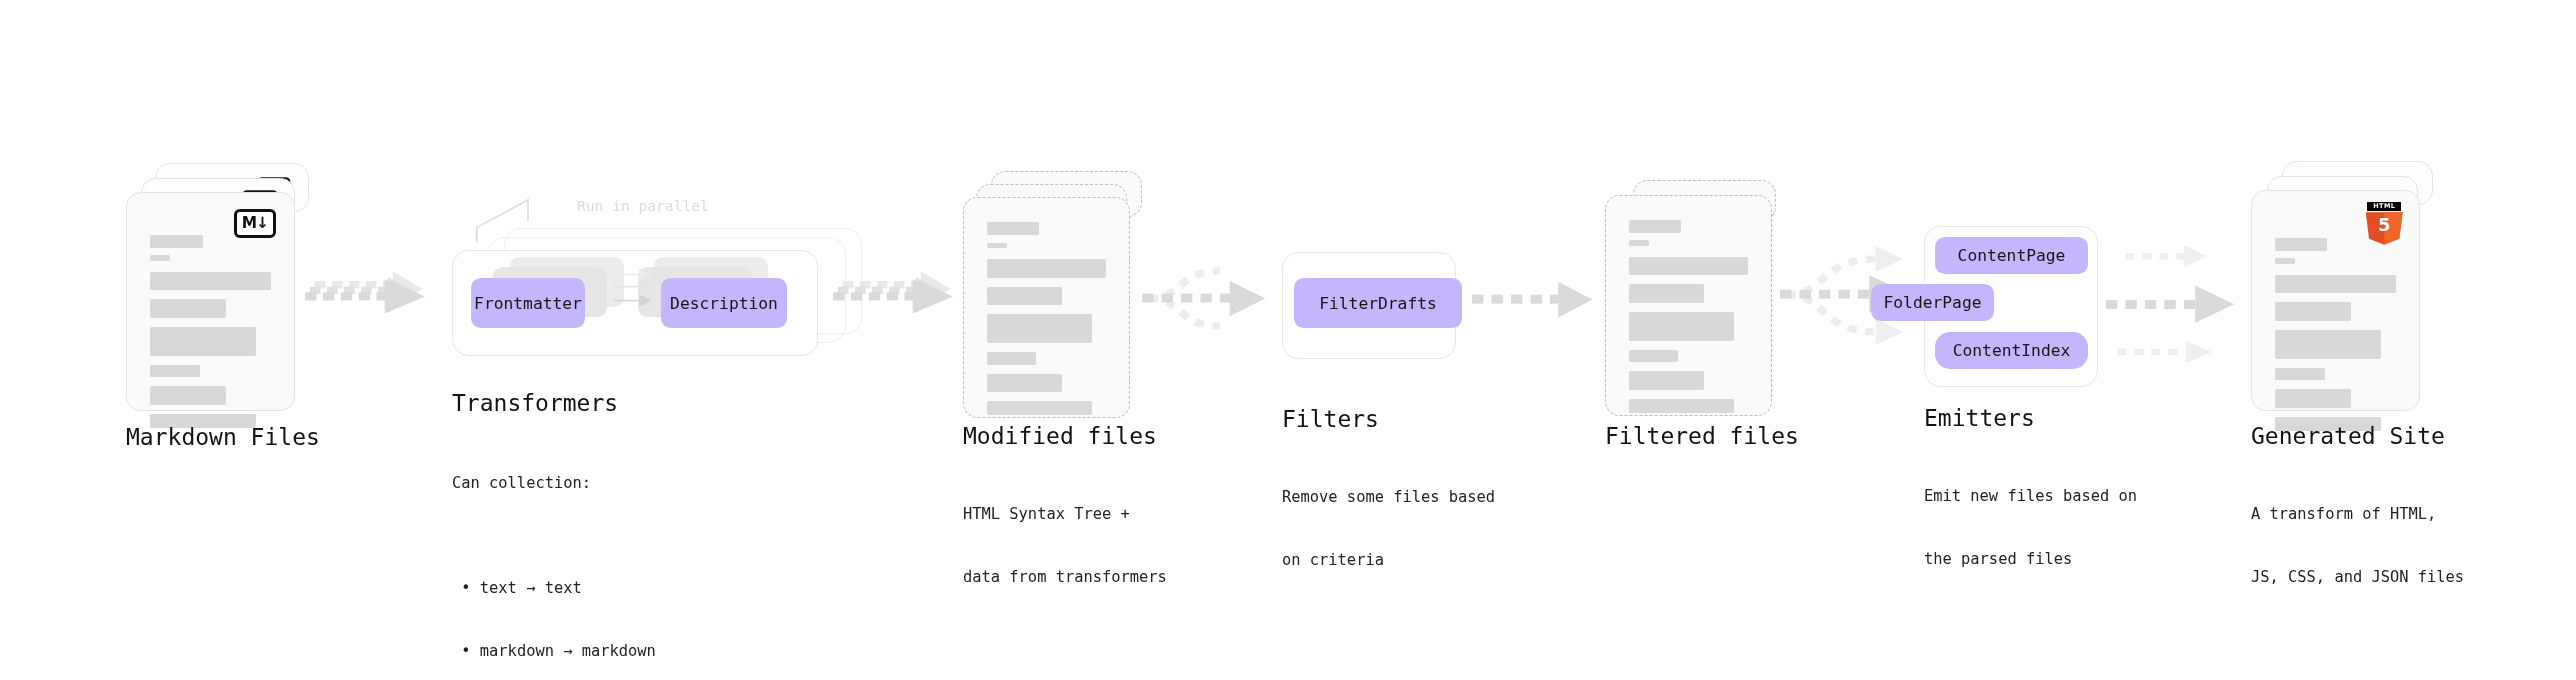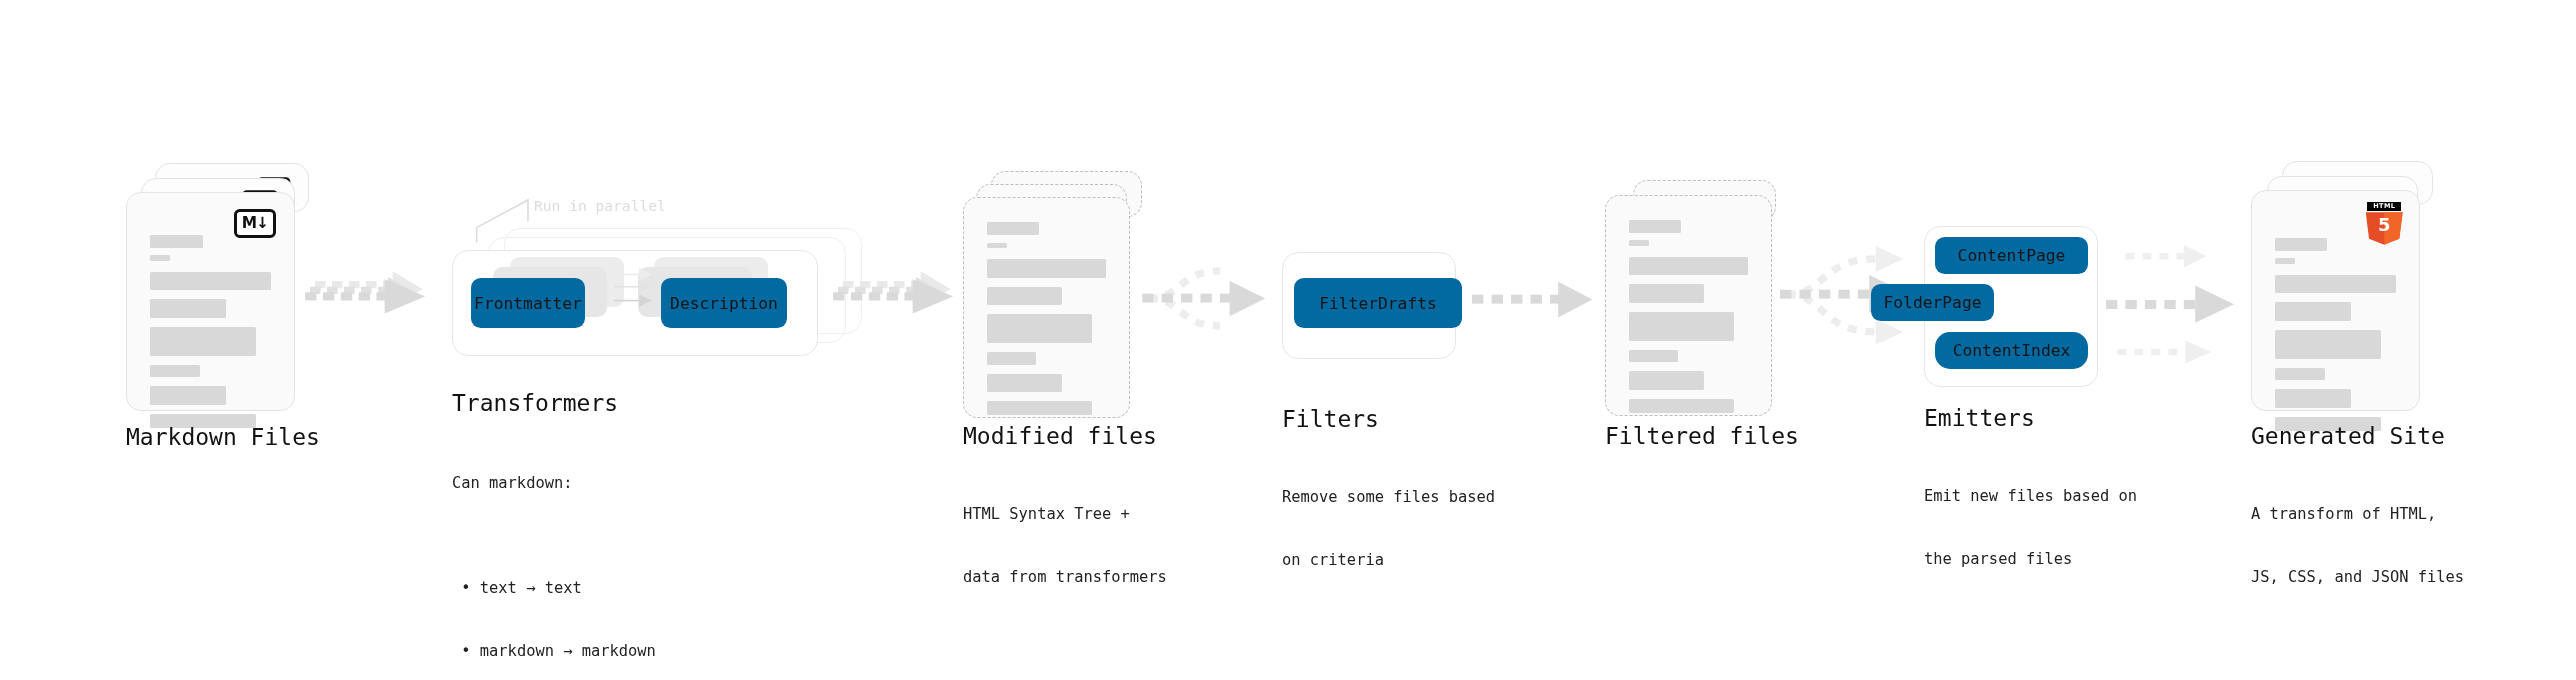--- a/index.html
+++ b/index.html
@@ -97,31 +97,31 @@
   .groupbox{
     position:absolute;
     border:1.6px solid #e6e6e6;
     border-radius:16.3px;
     background:#ffffff;
     box-sizing:border-box;
   }
   .groupbox.ghost{background:transparent;border-color:#efefef;}
   .pill{
     position:absolute;
-    background:#0369a1;
+    background:#c4b5fd;
     border-radius:9.8px;
     display:flex;align-items:center;justify-content:center;
     font-size:16.3px;color:#161616;white-space:nowrap;
     box-sizing:border-box;
   }
   .pill.ghost{background:#ececec;color:transparent;}
   .pill.ghost2{background:#e6e6e6;color:transparent;}
 
   .parallel-label{
-    position:absolute;font-size:14.6px;color:#dcdcdc;white-space:nowrap;
+    position:absolute;font-size:14.6px;color:#dcdcdc;white-space:nowrap;margin-left:43px;
   }
   svg{position:absolute;overflow:visible;}
 </style>
 </head>
 <body>
 
 <div class="stage">
 
   <div class="cardstack" style="left:126px;top:163px;">
     <div class="card back" style="left:29px;top:0;width:154px;height:49px;">
@@ -200,21 +200,21 @@
       <line x1="0" y1="40" x2="32" y2="40"></line>
         <polygon points="32,34 44,40 32,46"></polygon>
     </g>
   </svg>
 
   <div class="pill" style="left:471px;top:278px;width:114px;height:50px;">Frontmatter</div>
   <div class="pill" style="left:661px;top:278px;width:126px;height:50px;">Description</div>
 
   <div class="title" style="left:452px;top:390px;">Transformers</div>
   <div class="sub" style="left:452px;top:431px;">
-    <div>Can markdown:</div>
+    <div>Can collection:</div>
     <ul class="bullets">
       <li>&nbsp;•&nbsp;<span>text → text</span></li>
       <li>&nbsp;•&nbsp;<span>markdown → markdown</span></li>
       
     </ul>
   </div>
 
   <svg style="left:833px;top:268px;" width="130" height="73" viewBox="0 0 160 90">
     <g fill="#e9e9e9">
       <rect x="12" y="16" width="13" height="9"></rect>

